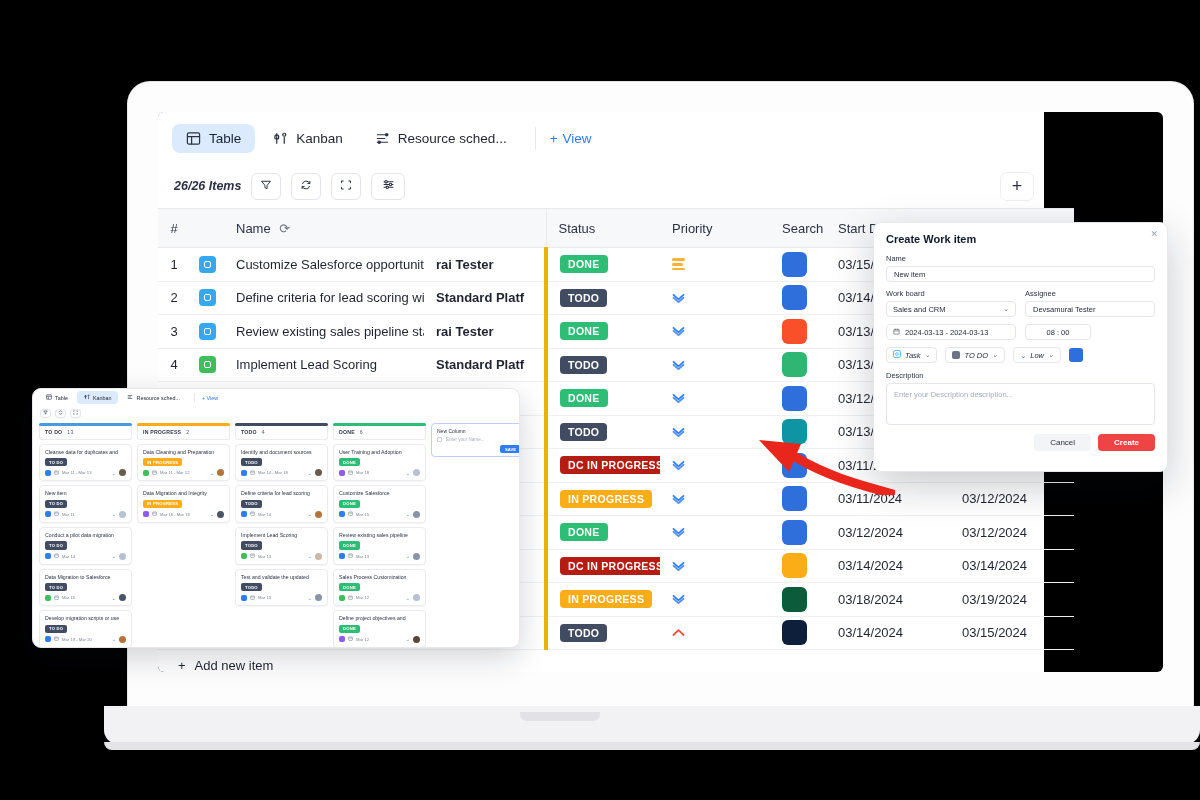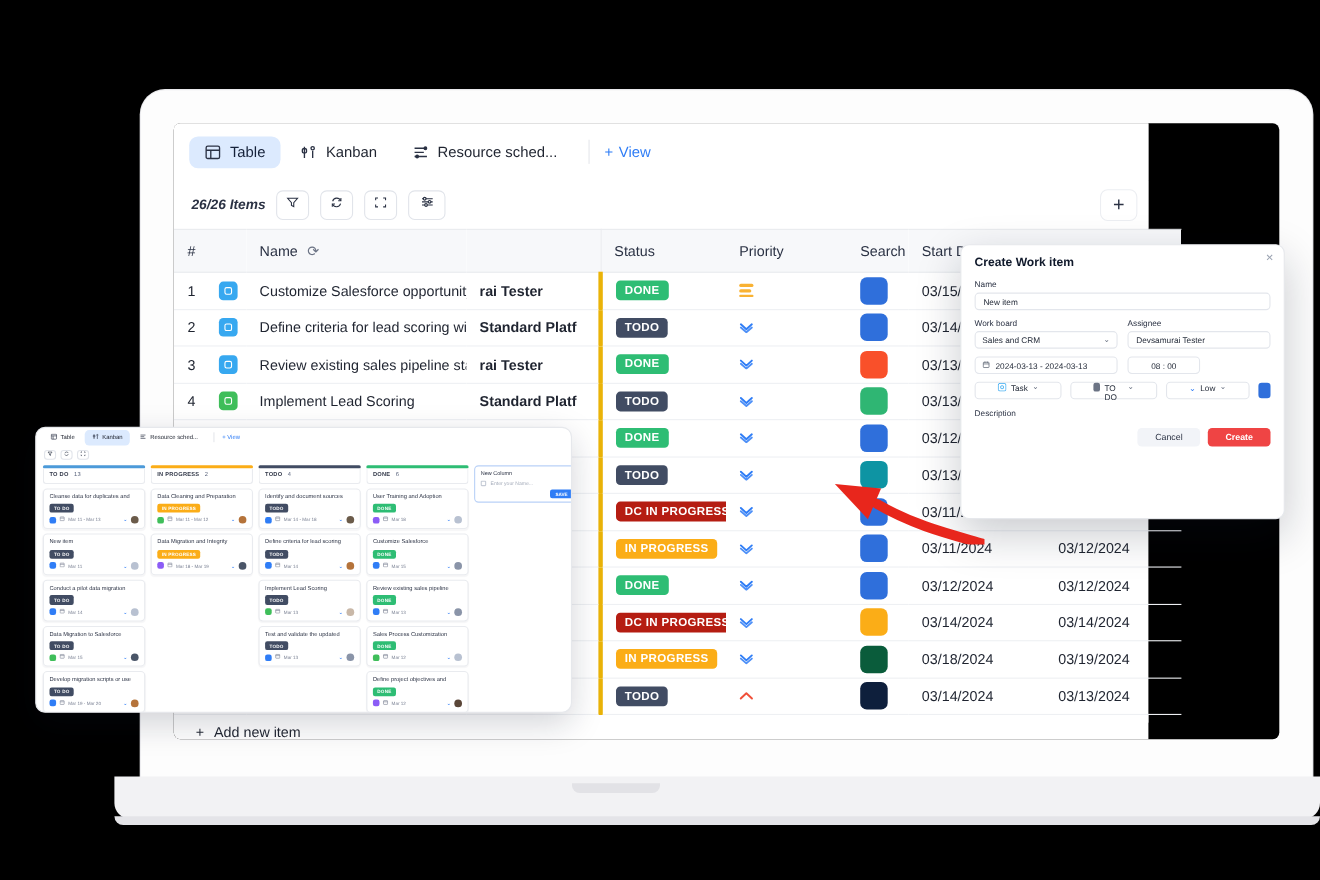--- a/index.html
+++ b/index.html
@@ -195,21 +195,21 @@
   .m-row { display:flex; gap:9px; margin-top:7px; }
   .m-col { flex:1; min-width:0; }
   .m-sel {
     height:16px; border:1px solid #e3e6ec; border-radius:4px; background:#fff;
     display:flex; align-items:center; padding:0 6px; font-size:7.5px; color:#252c3a; gap:5px;
   }
   .m-sel .cv { margin-left:auto; color:#6b7384; font-size:7px; }
   .m-chips { display:flex; gap:8px; align-items:center; margin-top:7px; }
   .m-chip {
     height:16px; border:1px solid #e3e6ec; border-radius:4px; background:#fff;
-    display:flex; align-items:flex-start; padding:0 20px; gap:4px; font-size:7.5px; color:#252c3a;
+    display:flex; align-items:center; padding:0 6px; gap:4px; font-size:7.5px; color:#252c3a;font-style:italic;
   }
   .m-chip .cv { color:#6b7384; font-size:7px; }
   .m-swatch { width:14px; height:14px; border-radius:3px; }
   .m-ta {
     height:42px; border:1px solid #e3e6ec; border-radius:4px; background:#fff;
     padding:6px 7px; font-size:7.5px; color:#a6adbb;
   }
   .m-actions { display:flex; justify-content:flex-end; gap:7px; margin-top:9px; }
   .m-btn { height:17px; border-radius:4px; display:flex; align-items:center; justify-content:center; padding:0 16px; font-size:8px; }
   .m-cancel { background:#f2f4f8; color:#2b3244; }
@@ -520,21 +520,21 @@
               <td class="col-name"></td>
               <td class="col-person sepr"></td>
               <td class="col-status"><span class="badge b-todo">TODO</span></td>
               <td class="col-prio"><span class="prio-high"><svg width="13" height="9" viewBox="0 0 14 9" fill="none" stroke="#f0503a" stroke-width="1.9" stroke-linecap="round" stroke-linejoin="round">
                     <path d="M1.5 7.2L7 2l5.5 5.2"></path>
                   </svg></span></td>
               <td class="col-color">
                 <span class="swatch" style="display:block;background:#0e1f3c"></span>
               </td>
               <td class="col-start">03/14/2024</td>
-              <td class="col-due">03/13/2024</td>
+              <td class="col-due">03/15/2024</td>
             </tr>
           </tbody>
       </table>
 
       <div class="add-row">
         <span>+</span>
         <span>Add new item</span>
       </div>
     </div>
   </div>
@@ -875,20 +875,23 @@
       </div>
       <div class="m-chip">
         <span style="color:#2f7df6;">⌄</span>
         <span>Low</span>
         <span class="cv">⌄</span>
       </div>
       <div class="m-swatch" id="m-swatch" style="background: rgb(47, 111, 219);"></div>
     </div>
 
     <div class="m-label" style="margin-top:8px;">Description</div>
+    <div class="m-ta">
+      <span>Enter your Description description...</span>
+    </div>
 
     <div class="m-actions">
       <div class="m-btn m-cancel">Cancel</div>
       <div class="m-btn m-create">Create</div>
     </div>
   </div>
 
   <svg class="arrow" viewBox="0 0 150 75">
     <path d="M148 74 C 120 66, 86 58, 52 38" stroke="#e8261c" stroke-width="9" fill="none" stroke-linecap="round"></path>
     <path d="M14 20 L 56 24 L 44 52 Z" fill="#e8261c"></path>

